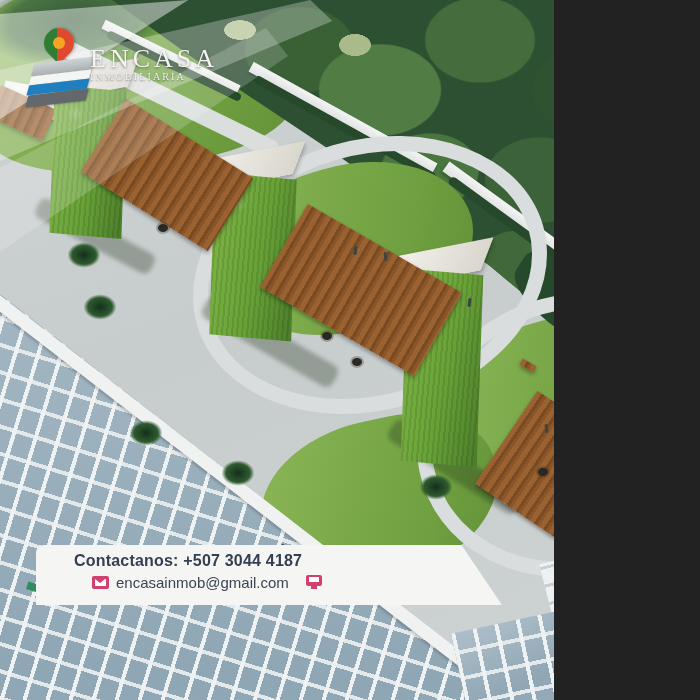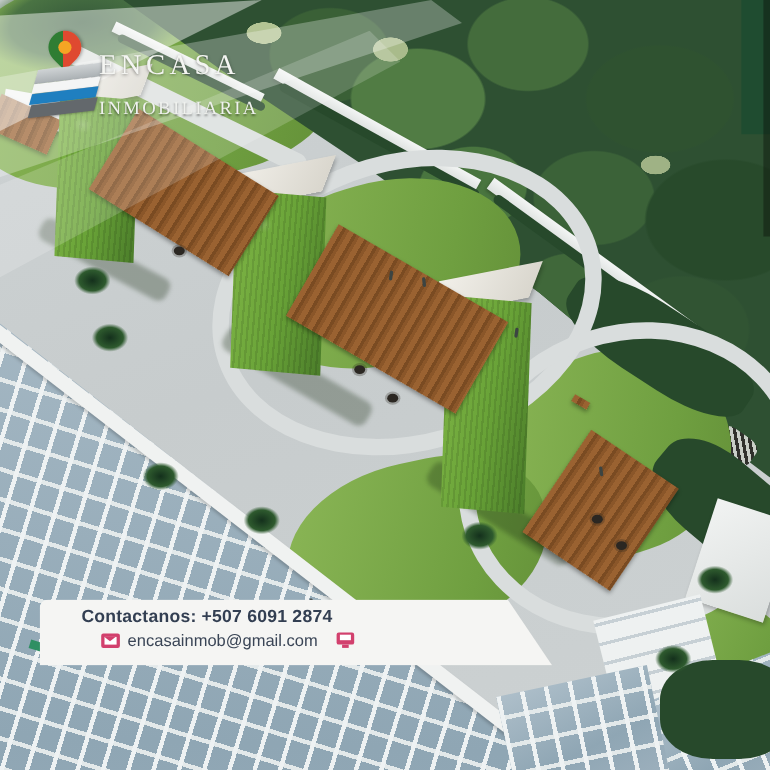--- a/index.html
+++ b/index.html
@@ -1,17 +1,17 @@
 <!DOCTYPE html>
 <html><head>
 <meta charset="utf-8">
 <style>
   html,body{margin:0;padding:0;background:#222;}
   #canvas{
-    position:relative;width:700px;height:700px;overflow:hidden;
+    position:relative;width:554px;height:700px;overflow:hidden;
     font-family:"Liberation Sans",sans-serif;
     background:linear-gradient(160deg,#ced3d4 0%,#c7cccd 45%,#cdd2d3 100%);
   }
   .abs{position:absolute;}
   
   .lawn{background:linear-gradient(115deg,#8cb757,#6f9f40 70%,#638f38);}
   .ring{border:15px solid #d9dddd;border-radius:50%;background:transparent;}
   .path{background:#dadedd;}
   .wall{background:linear-gradient(180deg,#f3f5f4,#dde1df);box-shadow:0 2px 3px rgba(0,0,0,.25);}
   .hedge{background:#27492b;border-radius:5px;}
@@ -52,22 +52,22 @@
   .streak{position:absolute;inset:0;pointer-events:none;}
   
   #logo{left:28px;top:24px;width:210px;height:92px;}
   .pin{left:16px;top:4px;width:30px;height:30px;border-radius:50% 50% 50% 0;
        transform:rotate(-45deg);background:linear-gradient(135deg,#2f7d33 46%,#df4930 46%);
        box-shadow:1px 1px 3px rgba(0,0,0,.3);}
   .pin-dot{left:9px;top:9px;width:12px;height:12px;border-radius:50%;background:#f5a524;}
   .layer{width:58px;transform:skewX(-22deg) rotate(-7deg);box-shadow:1px 1px 2px rgba(0,0,0,.25);}
   .brand-name{font-family:"Liberation Serif",serif;font-size:26px;letter-spacing:4px;
        color:#f4f5f2;text-shadow:0 1px 3px rgba(0,0,0,.45);line-height:1;}
-  .brand-sub{font-family:"Liberation Serif",serif;font-size:17px;letter-spacing:2.1px;
-       color:#eff1ee;text-shadow:0 1px 2px rgba(0,0,0,.45);line-height:1;margin-top:18px;}
+  .brand-sub{font-family:"Liberation Serif",serif;font-size:10px;letter-spacing:2.1px;
+       color:#eff1ee;text-shadow:0 1px 2px rgba(0,0,0,.45);line-height:1;margin-top:0;}
   
   #banner{left:582px;top:123px;width:118px;height:52px;background:#1d7a46;
       clip-path:polygon(13% 0,100% 0,100% 100%,13% 100%,0 50%);
       display:flex;align-items:center;padding-left:22px;box-sizing:border-box;}
   #banner span{color:#cfe9d6;font-size:20px;letter-spacing:.5px;}
   
   #contactbar{left:36px;top:545px;width:466px;height:60px;background:#f5f5f3;
       clip-path:polygon(0 0,91.3% 0,100% 100%,0 100%);border-top-left-radius:8px;
       padding:7px 0 0 38px;box-sizing:border-box;}
   .phone{font-size:16px;font-weight:bold;color:#333f52;letter-spacing:.2px;}
@@ -189,21 +189,21 @@
       <div class="layer" style="height:12px;background:#63686c;"></div>
     </div>
     <div class="abs" style="left:62px;top:22px;">
       <div class="brand-name">ENCASA</div>
       <div class="brand-sub">INMOBILIARIA</div>
     </div>
   </div>
 
 
   <div id="contactbar" class="abs">
-    <div class="phone">Contactanos: +507 6091 2874</div>
+    <div class="phone">Contactanos: +507 3044 4187</div>
     <div class="row2">
       <span class="mail-icon">
           <span class="flap"></span>
         </span>
       <span class="ctext">encasainmob@gmail.com</span>
       <span class="mon-icon">
         <span class="scr"></span>
         <span class="stand"></span>
       </span>
     </div>

